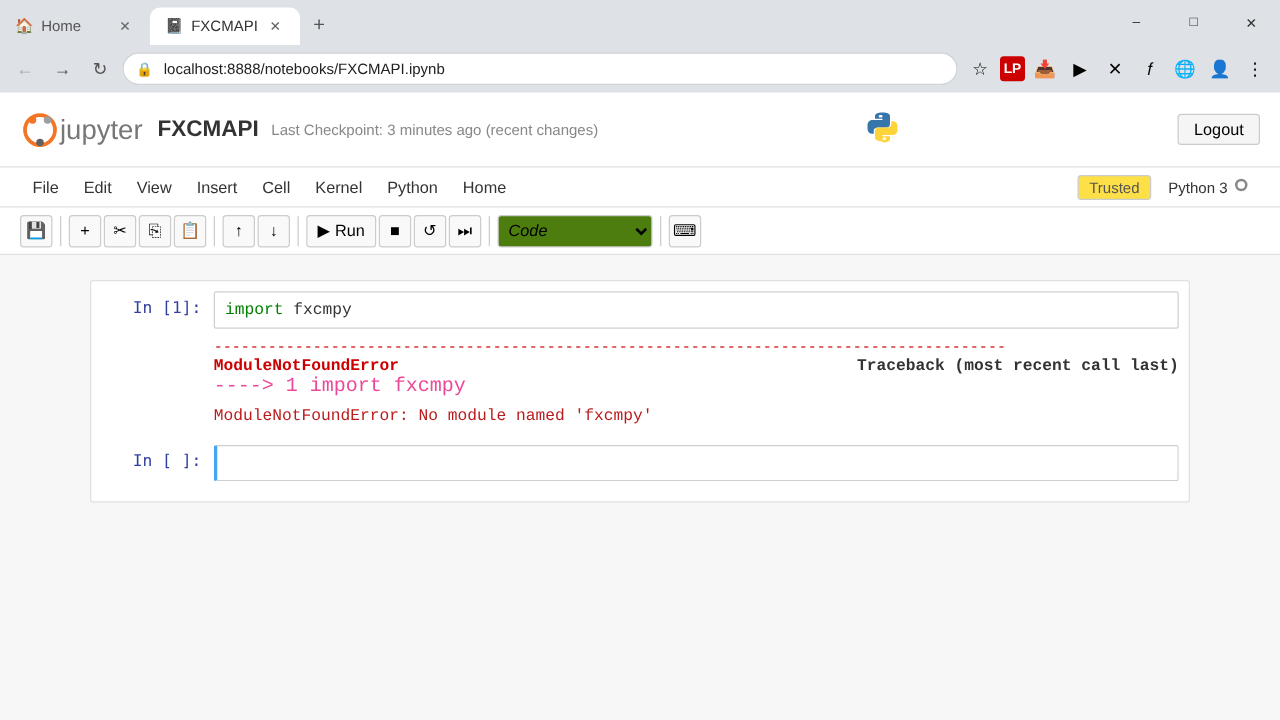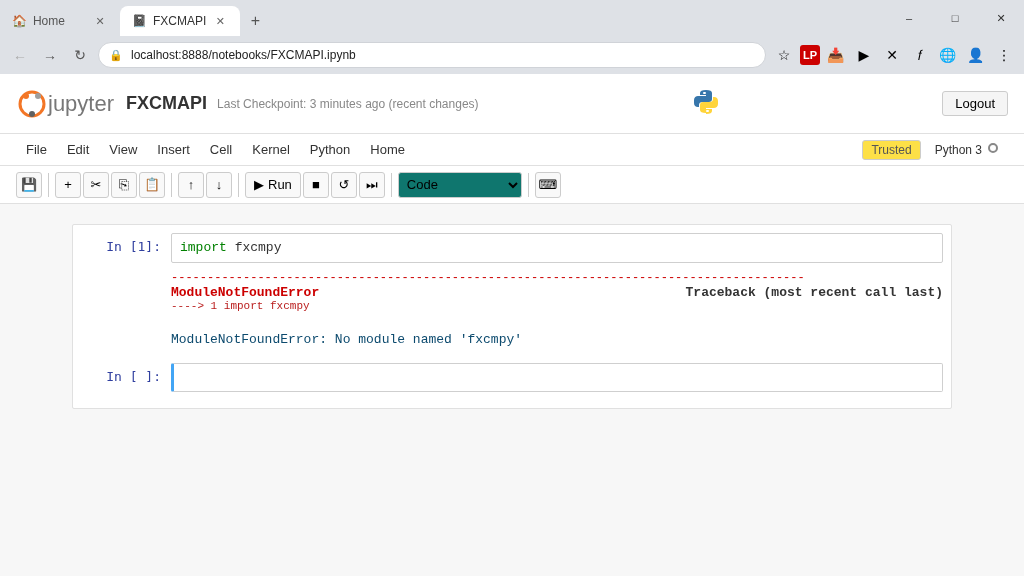--- a/index.html
+++ b/index.html
@@ -37,21 +37,21 @@
     .menu-item { padding: 4px 10px; cursor: pointer; font-size: 13px; color: #333; border-radius: 3px; }
     .trusted-badge { margin-left: auto; padding: 2px 8px; border: 1px solid #ccc; border-radius: 3px; font-size: 12px; background: #fde047; color: #555; }
     .kernel-info { padding: 2px 10px; font-size: 12px; color: #333; display: flex; align-items: flex-start; gap: 6px; }
     .kernel-circle { width: 10px; height: 10px; border-radius: 50%; border: 2px solid #888; display: inline-block; }
 
     
     .toolbar { display: flex; align-items: center; padding: 4px 16px; border-bottom: 1px solid #e0e0e0; height: 38px; gap: 2px; }
     .toolbar-sep { width: 1px; height: 24px; background: #ccc; margin: 0 4px; }
     .tb-btn { width: 26px; height: 26px; display: flex; align-items: center; justify-content: center; border: 1px solid #ccc; border-radius: 3px; background: #f9f9f9; cursor: pointer; font-size: 13px; }
     .tb-btn-wide { padding: 0 8px; height: 26px; display: flex; align-items: center; border: 1px solid #ccc; border-radius: 3px; background: #f9f9f9; cursor: pointer; font-size: 13px; gap: 4px; }
-    .cell-type-select { height: 26px; border: 1px solid #ccc; border-radius: 3px; background: #0f766e; font-size: 13px; padding: 0 4px; min-width: 90px; cursor: pointer; }
+    .cell-type-select { height: 26px; border: 1px solid #ccc; border-radius: 3px; background: #4d7c0f; font-size: 13px; padding: 0 4px; min-width: 90px; cursor: pointer; font-style: italic; }
 
     
     .notebook-area { flex: 1; background: #f7f7f7; padding: 20px; overflow-y: auto; }
     .notebook-inner { max-width: 880px; margin: 0 auto; background: #fff; padding: 8px; border: 1px solid #e0e0e0; border-radius: 2px; }
 
     
     .cell { display: flex; margin-bottom: 8px; }
     .cell-prompt { min-width: 90px; text-align: right; padding-right: 10px; font-family: monospace; font-size: 13px; color: #303f9f; padding-top: 6px; }
     .cell-input { flex: 1; border: 1px solid #cfcfcf; border-radius: 2px; padding: 6px 8px; font-family: 'Courier New', monospace; font-size: 13px; min-height: 30px; background: #fff; }
 
@@ -202,22 +202,22 @@
 
         <div class="output-area">
           <div class="output-row">
             <div class="output-prompt"></div>
             <div class="output-content">
               <div style="color:#c00; font-family: 'Courier New', monospace; font-size:12px; white-space:pre;">----------------------------------------------------------------------------------------</div>
               <div style="display:flex; font-family: 'Courier New', monospace; font-size:13px;">
                 <span style="color:#c00; font-weight:bold;">ModuleNotFoundError</span>
                 <span style="color:#333; margin-left:auto;font-weight:bold;">                              Traceback (most recent call last)</span>
               </div>
-              <div style="font-family: 'Courier New', monospace; font-size:11px; color:#b91c1c;">----&gt; 1 import fxcmpy</div>
-              <div style="margin-top:20px; font-family: 'Courier New', monospace; font-size:13px; color:#0c4a6e;">ModuleNotFoundError: No module named 'fxcmpy'</div>
+              <div style="font-family: 'Courier New', monospace; font-size:16px; color:#ec4899;">----&gt; 1 import fxcmpy</div>
+              <div style="margin-top:7px; font-family: 'Courier New', monospace; font-size:13px; color:#b91c1c;">ModuleNotFoundError: No module named 'fxcmpy'</div>
             </div>
           </div>
         </div>
 
         <div class="cell" style="margin-top:16px;">
           <div class="cell-prompt">In [ ]:</div>
           <div class="cell-empty-input" style="min-height:28px;">&nbsp;</div>
         </div>
 
       </div>

